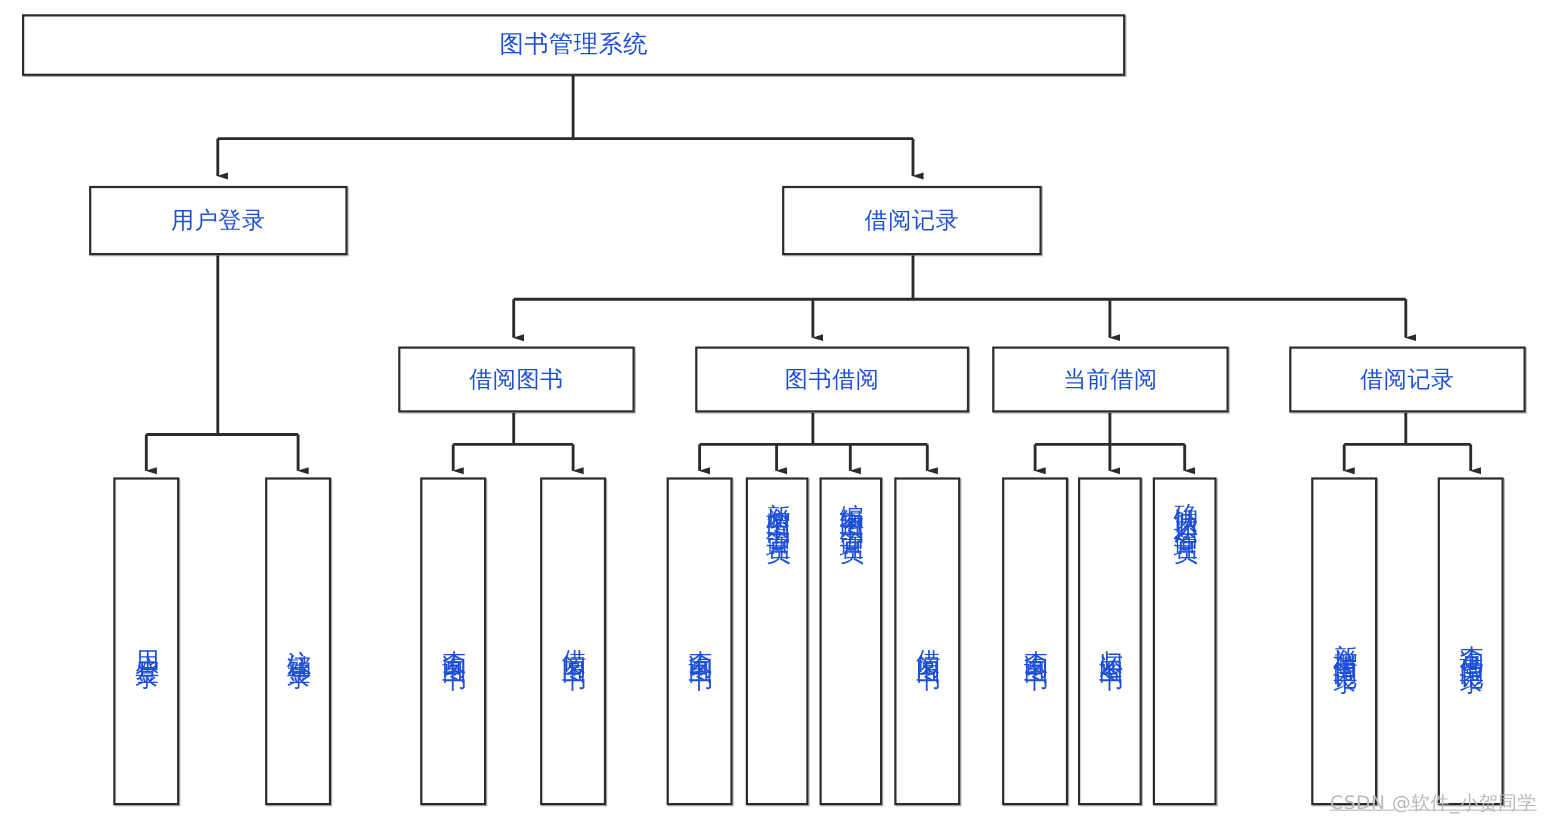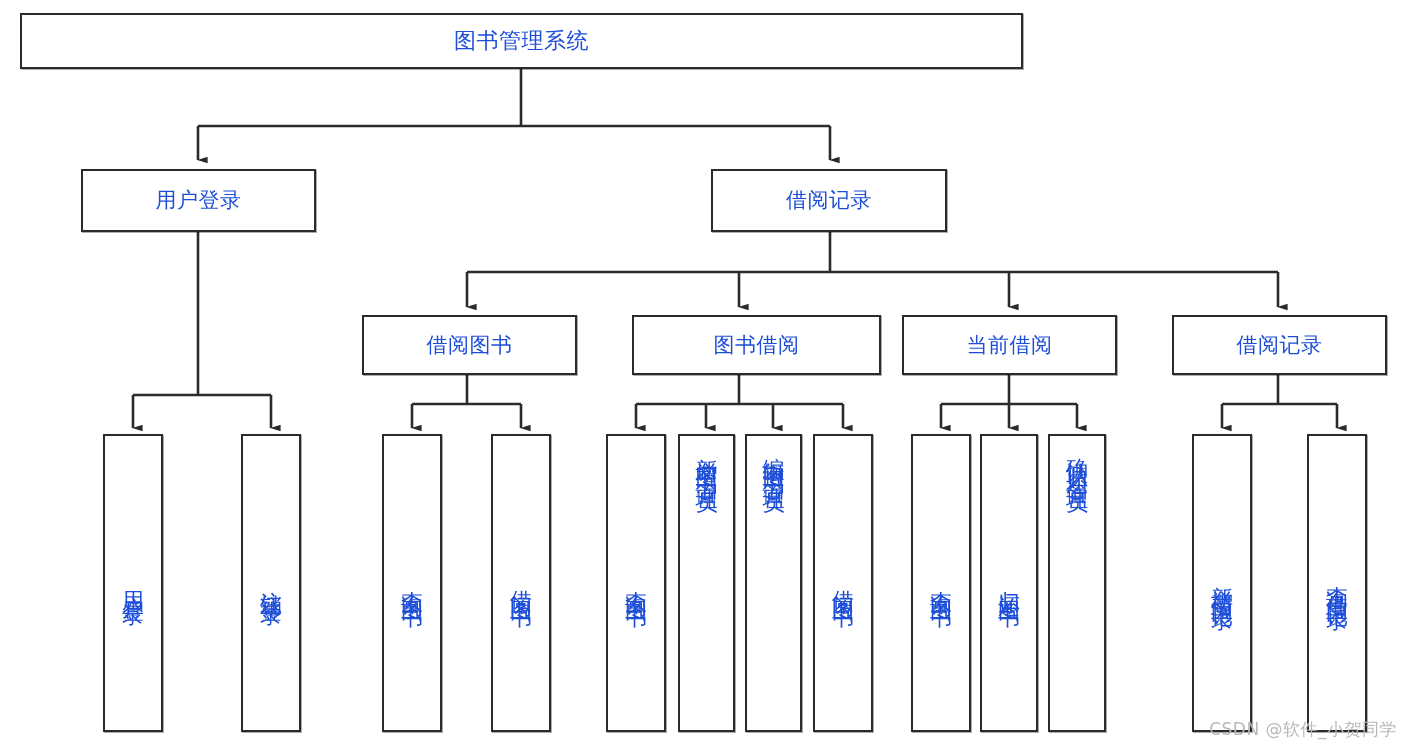--- a/index.html
+++ b/index.html
@@ -63,20 +63,21 @@
   }
   #watermark{
     position:absolute;
     right:8px;
     bottom:6px;
     font-size:17px;
     color:#b9b9b9;
     letter-spacing:0.5px;
     z-index:5;
     white-space:nowrap;
+    text-decoration:underline;
   }
 </style>
 </head>
 <body>
 
 <div id="canvas">
 
   <svg id="edges" viewBox="0 0 1405 747" xmlns="http://www.w3.org/2000/svg">
     <defs>
       <marker id="arr" markerWidth="9" markerHeight="11" refX="3.2" refY="9.6" orient="auto" markerUnits="userSpaceOnUse">

